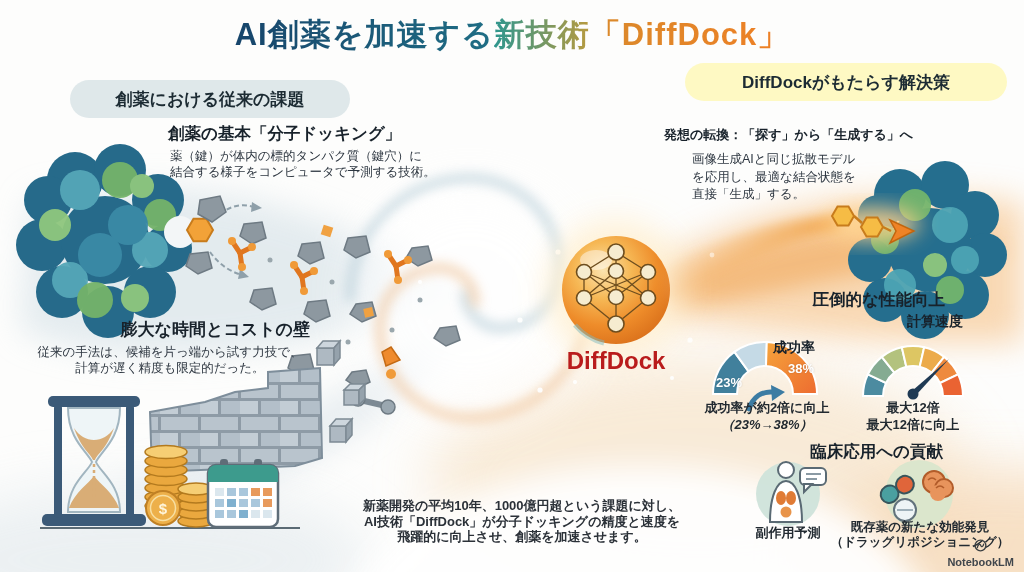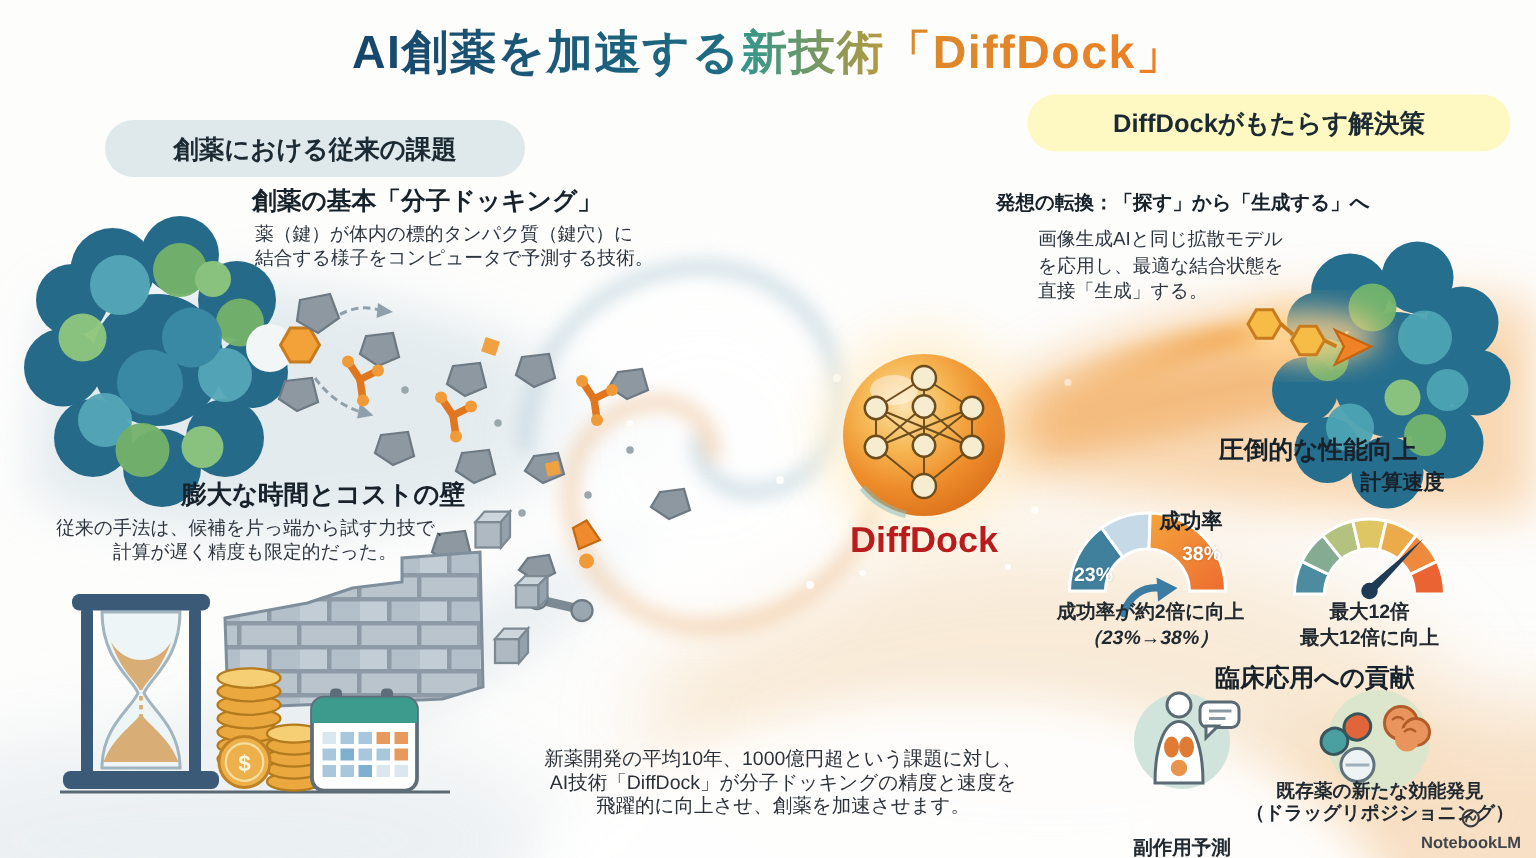--- a/index.html
+++ b/index.html
@@ -421,29 +421,29 @@
 
 <div class="abs ctr gauge-num" style="left:710px;top:375px;width:38px;">23%</div>
 <div class="abs ctr gauge-num" style="left:781px;top:361px;width:40px;">38%</div>
 
 <div class="abs cap ctr" style="left:692px;top:400px;width:150px;">成功率が約2倍に向上</div>
 <div class="abs cap ctr" style="left:692px;top:417px;width:150px;font-style:italic;">（23%→38%）</div>
 <div class="abs cap ctr" style="left:843px;top:400px;width:140px;">最大12倍</div>
 <div class="abs cap ctr" style="left:843px;top:417px;width:140px;">最大12倍に向上</div>
 
 <div class="abs h ctr" style="left:743px;top:441px;width:200px;font-size:16.5px;">臨床応用への貢献</div>
-<div class="abs cap ctr" style="left:738px;top:525px;width:100px;margin-top:32px;">副作用予測</div>
+<div class="abs cap ctr" style="left:738px;top:525px;width:100px;">副作用予測</div>
 <div class="abs cap ctr" style="left:815px;top:520px;width:210px;font-size:12.5px;line-height:15px;">
   <div>既存薬の新たな効能発見</div>
   <div>（ドラッグリポジショニング）</div>
 </div>
 
 <div class="abs ctr" style="left:566px;top:347px;width:100px;font-size:24px;font-weight:800;color:#b91c1c;">DiffDock</div>
 
-<div class="abs ctr" style="left:330px;top:498px;width:384px;font-size:13px;font-weight:400;line-height:15.5px;color:#2b3138;">
+<div class="abs ctr" style="left:330px;top:498px;width:384px;font-size:13px;font-weight:700;line-height:15.5px;color:#2b3138;">
   <div>新薬開発の平均10年、1000億円超という課題に対し、</div>
   <div>AI技術「DiffDock」が分子ドッキングの精度と速度を</div>
   <div>飛躍的に向上させ、創薬を加速させます。</div>
 </div>
 
 <div id="brand" class="abs" style="right:10px;bottom:4px;flex-direction:column;">
   <svg width="13" height="13" viewBox="0 0 13 13">
     <circle cx="6.5" cy="6.5" r="5.4" fill="none" stroke="#3c4043" stroke-width="1.4"></circle>
     <path d="M3.4,8.6 C3.6,5.4 6.2,4.4 6.8,6.6 C7.3,8.4 9.4,7.6 9.6,5.2" fill="none" stroke="#3c4043" stroke-width="1.3" stroke-linecap="round"></path>
   </svg>

